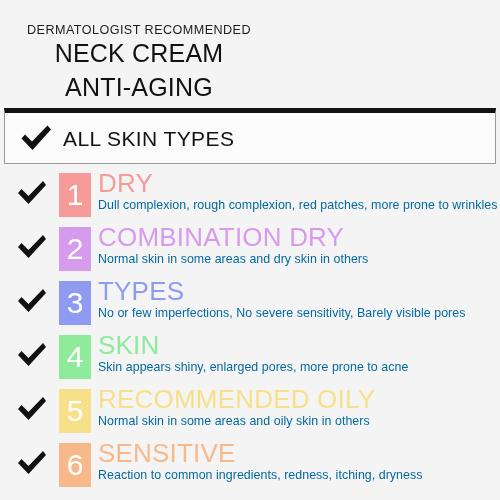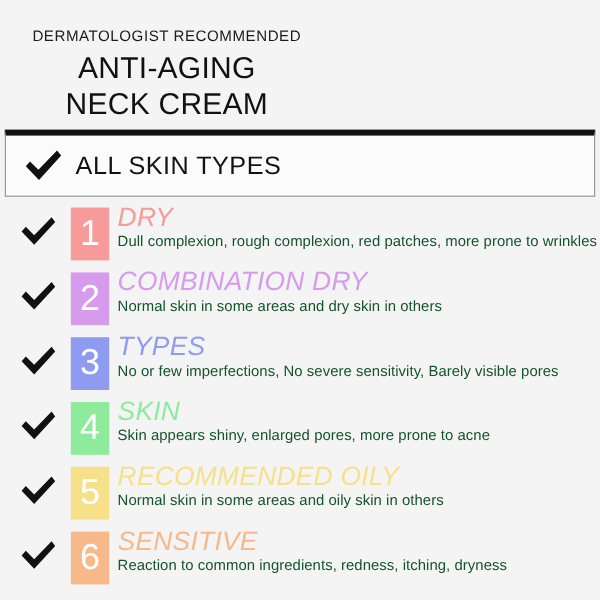--- a/index.html
+++ b/index.html
@@ -131,46 +131,45 @@
     font-weight: 400;
     line-height: 1;
     margin-top: 3px;
   }
   .row-text {
     padding-left: 7px;
     margin-top: 0px;
     min-width: 0;
   }
   .type-name {
-    font-size: 22px;
+    font-size: 26px;
     font-weight: 400;
     line-height: 1.0;
     letter-spacing: 0.2px;
     white-space: nowrap;
-    font-style: italic;
   }
   .type-desc {
     font-size: 12.4px;
-    color: #14532d;
+    color: #0369a1;
     line-height: 1.1;
     margin-top: 3px;
     letter-spacing: 0.05px;
     white-space: nowrap;
   }
 </style>
 </head>
 <body style="background: rgb(244, 244, 244);">
 
 <div class="infographic">
 
   <div class="header">
     <div class="header-left">
       <div class="kicker">DERMATOLOGIST RECOMMENDED</div>
+      <div class="product-line second">NECK CREAM</div>
       <div class="product-line">ANTI-AGING</div>
-      <div class="product-line second">NECK CREAM</div>
     </div>
   </div>
 
   <div class="banner">
     <svg class="check" viewBox="0 0 34 30" aria-hidden="true">
       <path d="M2.5 15.5 L6 11.5 L13 18.5 L28.5 2.5 L32 6.5 L13.5 27 Z" fill="#111111"></path>
     </svg>
     <div class="banner-label">ALL SKIN TYPES</div>
   </div>
 

